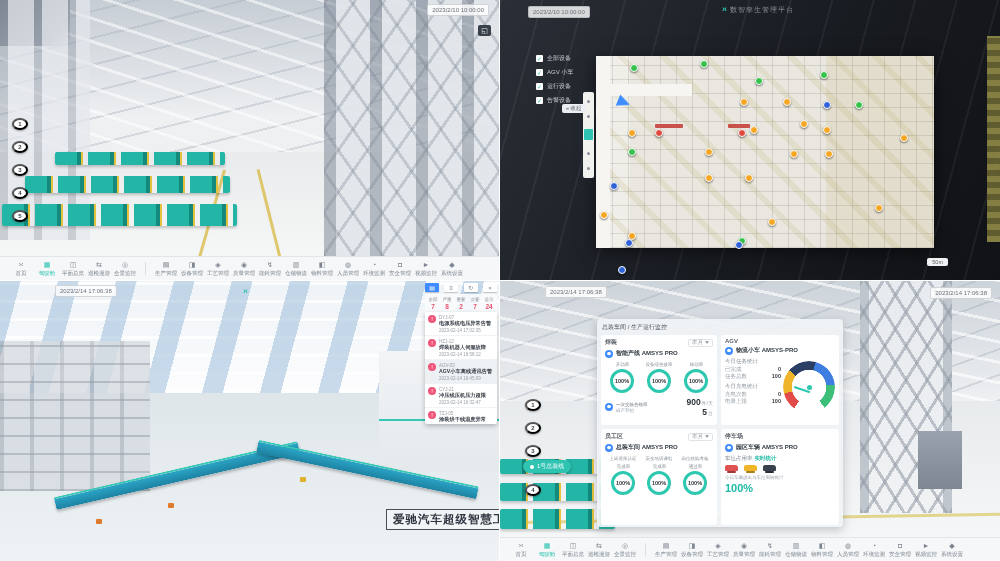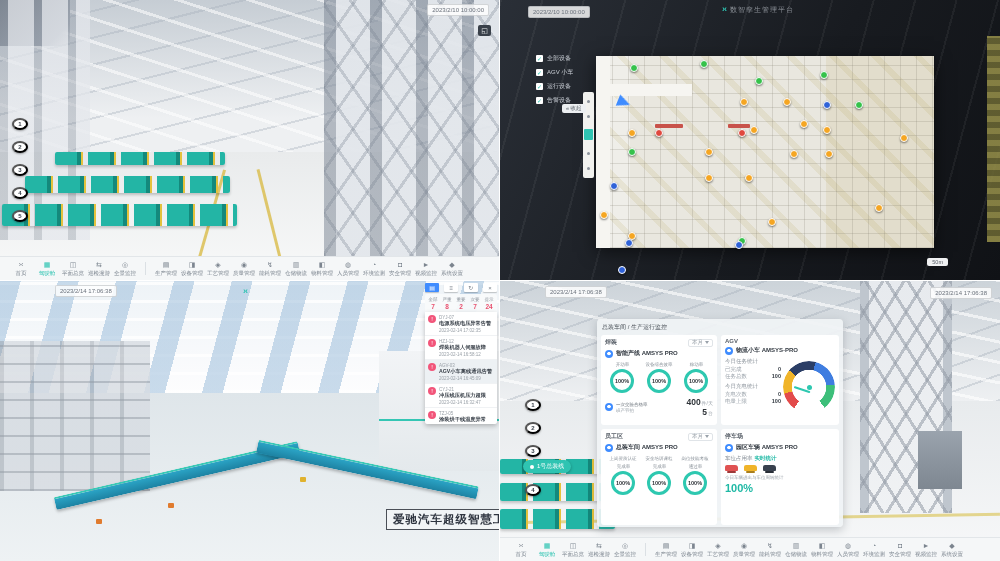--- a/index.html
+++ b/index.html
@@ -608,21 +608,21 @@
             </div>
           <div class="cardA-foot">
             <div class="footL">
               <span class="dev-ico"></span>
               <span class="foot-lines">
                 <span class="fl1">一次交验合格率</span>
                 <span class="fl2">班产节拍</span>
               </span>
             </div>
             <div class="footR">
-              <span class="bignum"><span>400</span><span class="unit">件/天</span></span>
+              <span class="bignum"><span>900</span><span class="unit">件/天</span></span>
               <span class="bignum"><span>5</span><span class="unit">台</span></span>
             </div>
           </div>
         </div>
 
         <div class="card">
           <div class="card-head">
             <span class="card-title">AGV</span>
           </div>
           <div class="dev-row">

